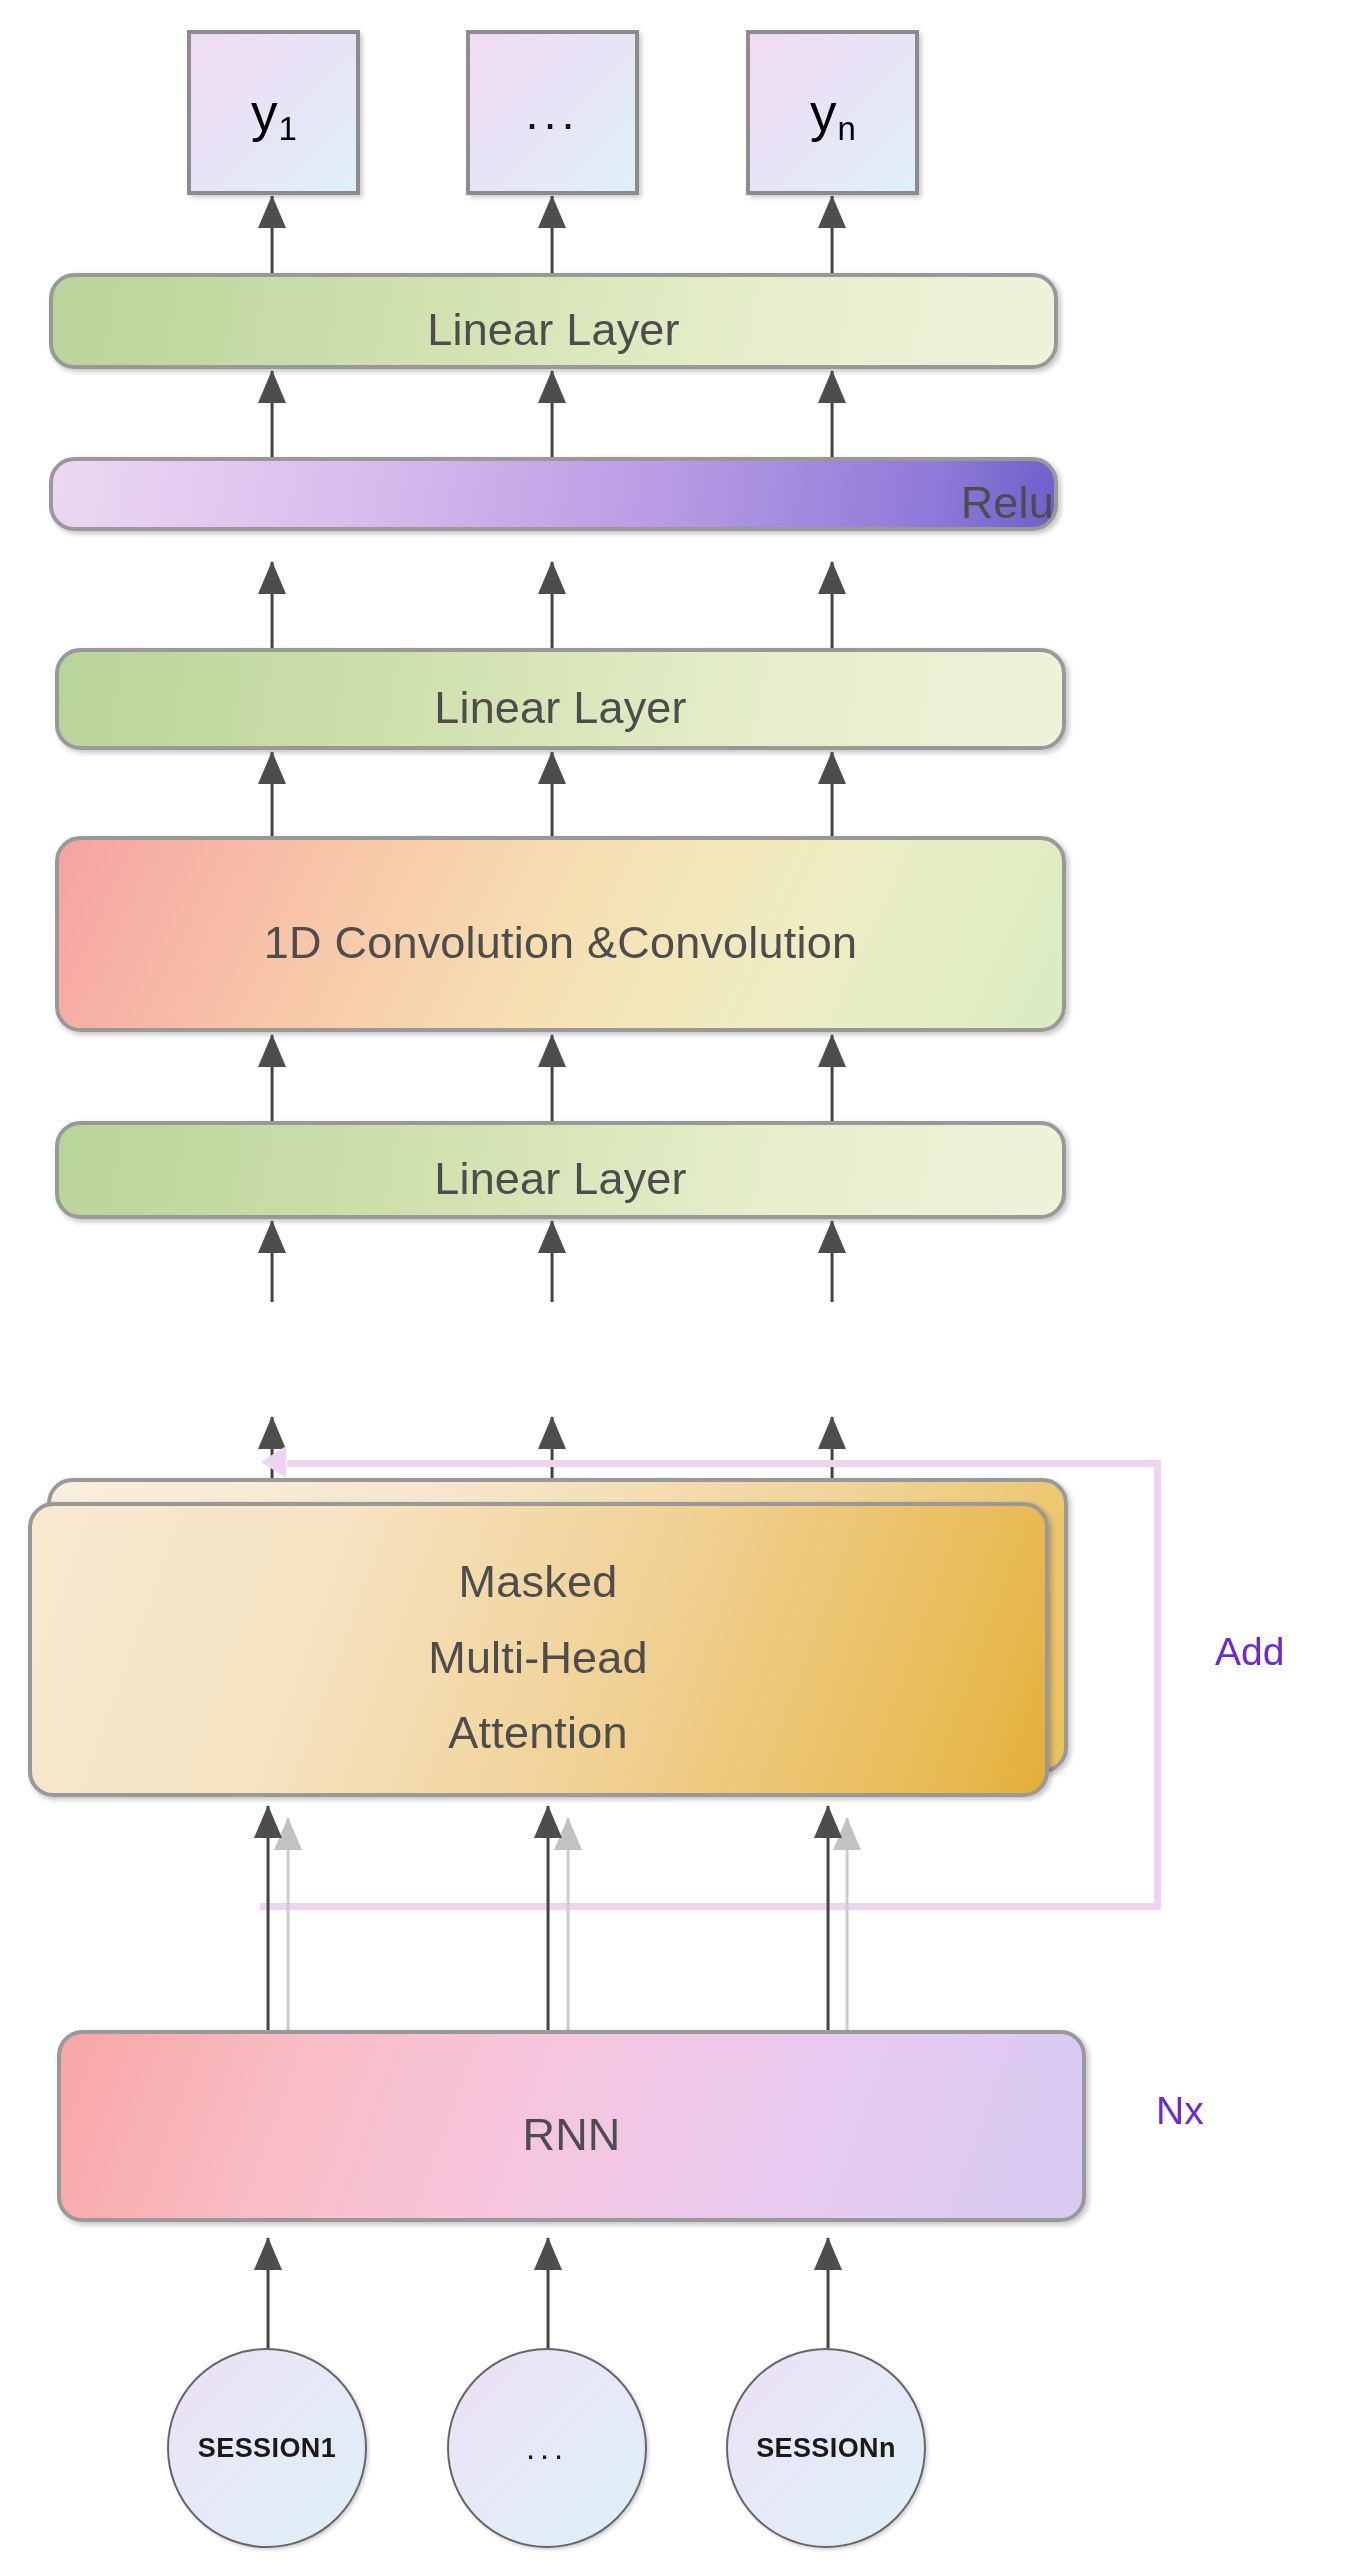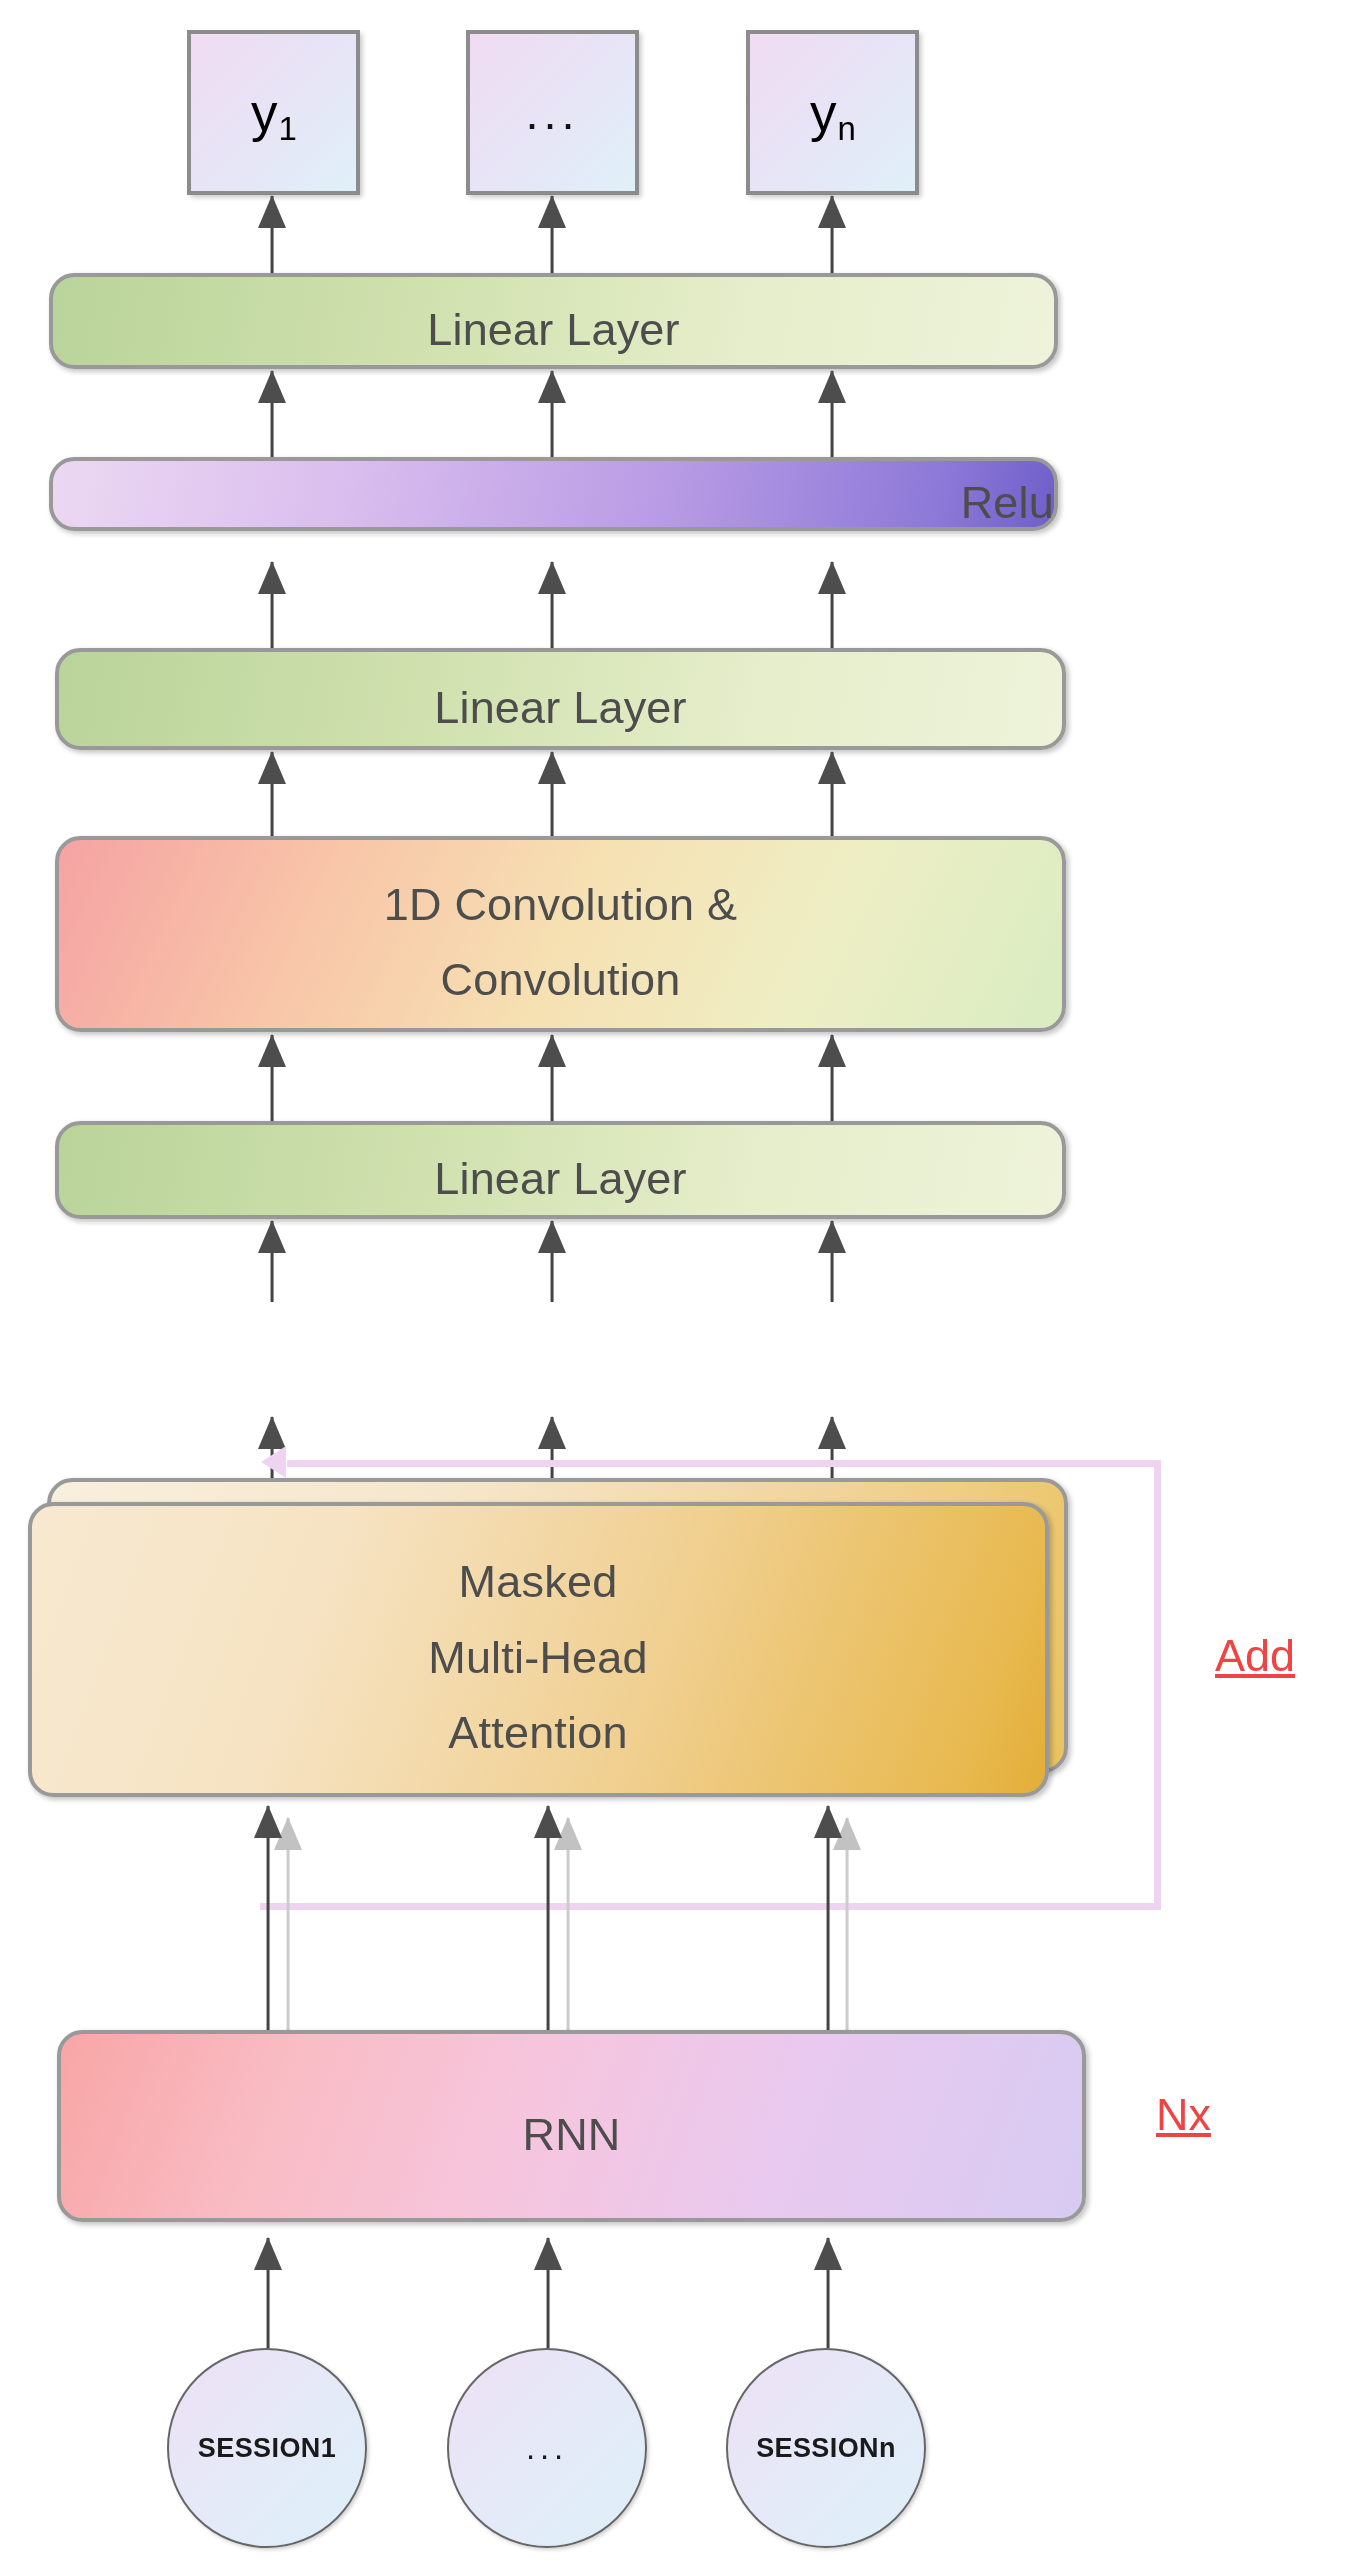--- a/index.html
+++ b/index.html
@@ -90,24 +90,23 @@
     position: absolute;
     width: 0; height: 0;
     border-top: 16.7px solid transparent;
     border-bottom: 16.7px solid transparent;
     border-right: 25.5px solid #eed4f0;
   }
 
   
   .side-label {
     position: absolute;
-    color: #ef4444;
-    font-size: 45px;
+    color: #6d28d9;
+    font-size: 39px;
     white-space: nowrap;
-    text-decoration: underline;
   }
 </style>
 </head>
 <body>
 
 <div id="stage">
 
   <div class="ybox" style="left:187px; top:29.5px; width:173px; height:165px;">
     <span>
       <span>y</span><sub>1</sub>
@@ -181,21 +180,21 @@
     </div>
   <div class="arrow" style="left:537px; top:752px; width:29.5px; height:86px;">
       <div class="shaft"></div>
       <div class="head"></div>
     </div>
   <div class="arrow" style="left:817px; top:752px; width:29.5px; height:86px;">
       <div class="shaft"></div>
       <div class="head"></div>
     </div>
 
-  <div class="node band g-conv" style="left:55px; top:836px; width:1011px; height:196px; flex-direction:column; line-height:1.28;">
+  <div class="node band g-conv" style="left:55px; top:836px; width:1011px; height:196px; flex-direction:row; line-height:1.28;">
     <span class="lbl">1D Convolution &amp;</span>
     <span class="lbl">Convolution</span>
   </div>
 
   <div class="arrow" style="left:257px; top:1035px; width:29.5px; height:86px;">
       <div class="shaft"></div>
       <div class="head"></div>
     </div>
   <div class="arrow" style="left:537px; top:1035px; width:29.5px; height:86px;">
       <div class="shaft"></div>

